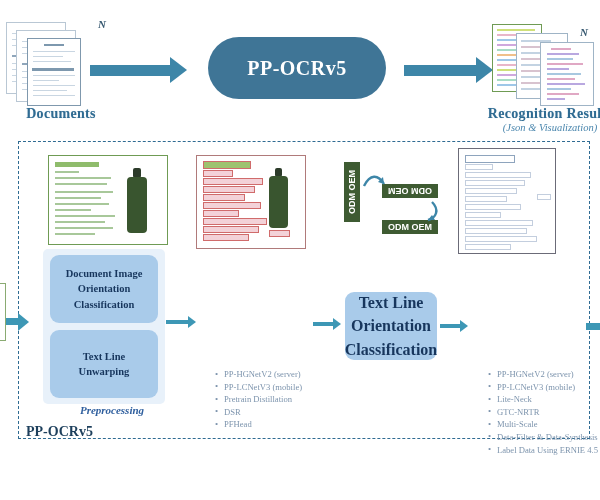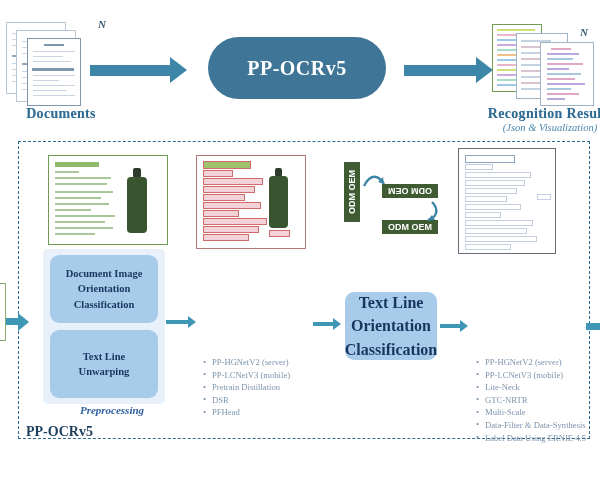--- a/index.html
+++ b/index.html
@@ -124,21 +124,21 @@
   
   .bullets{position:absolute;}
   .bullets li{
     list-style:none;position:relative;
     color:#7d94ad;font-size:8.6px;line-height:12.6px;
     font-family:"Liberation Serif",serif;white-space:nowrap;
   }
   .bullets li:before{
     content:"•";position:absolute;left:-9px;top:-0.5px;color:#7d94ad;font-size:9px;
   }
-  .bullets ul{margin:4px;padding:0;}
+  .bullets ul{margin:16px;padding:0;}
 
   
   .smarrow{position:absolute;}
   .smarrow .s{position:absolute;background:#3d97b5;height:4px;}
   .smarrow .h{
     position:absolute;width:0;height:0;
     border-top:6px solid transparent;border-bottom:6px solid transparent;
     border-left:8px solid #3d97b5;
   }
   .fatarrow .s{height:7px;background:#3d97b5;}

